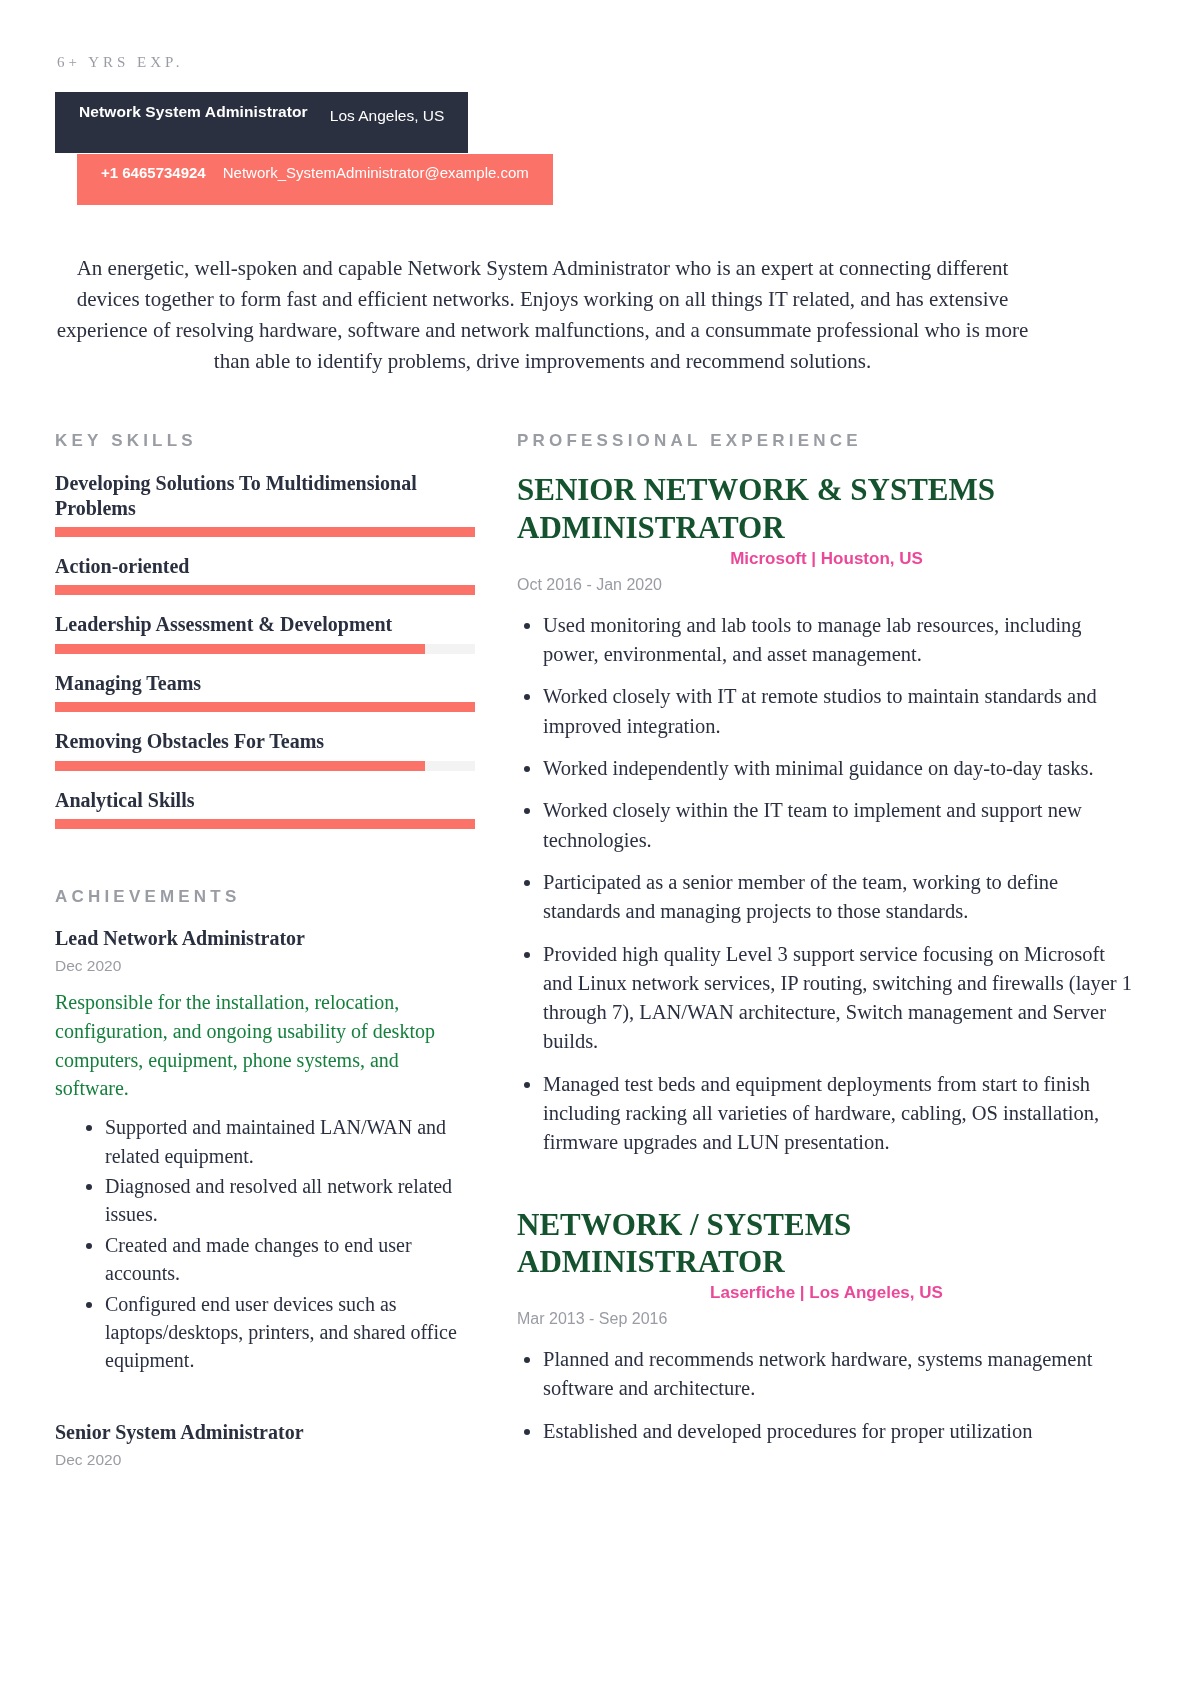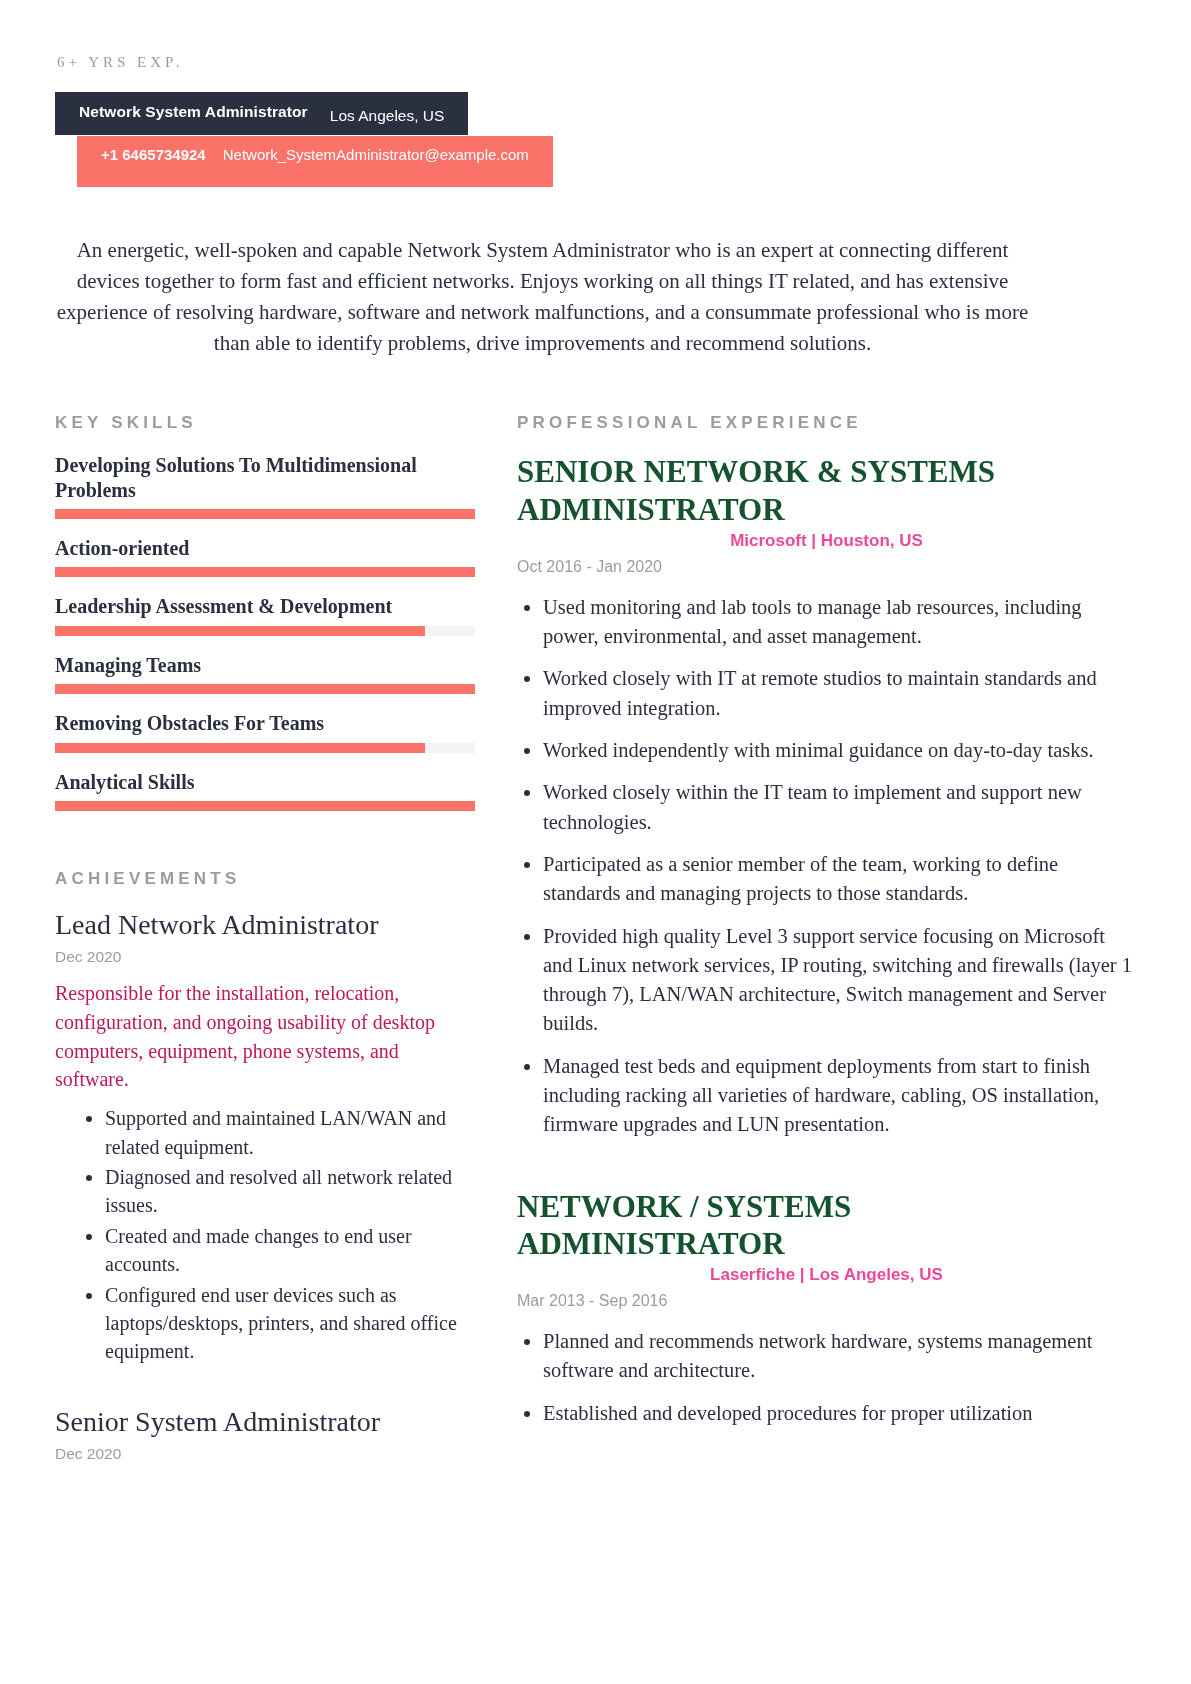--- a/index.html
+++ b/index.html
@@ -38,21 +38,21 @@
     white-space: nowrap;
   }
   .name-first { color: #2b3040; }
   .name-last { color: #fa7268; }
 
   .title-bar {
     display: inline-flex;
     align-items: center;
     background: #2b3040;
     color: #ffffff;
-    padding: 11px 24px 6px 24px;
+    padding: 11px 24px 24px 24px;
     margin-top: 17px;
     font-family: "Liberation Sans", sans-serif;
     white-space: nowrap;
   }
   .title-bar .job {
     font-size: 15.5px;
     font-weight: 700;
     letter-spacing: 0.1px;
   }
   .title-bar .loc {
@@ -129,35 +129,35 @@
   .skill-fill {
     position: absolute;
     top: 0; left: 0; bottom: 0;
     background: #fa7268;
   }
 
   
   .ach-block { margin-bottom: 6px; }
   .ach-title {
     font-family: "Liberation Serif", serif;
-    font-weight: 400;
-    font-size: 28px;
-    color: #2b3040;
-    margin: 0 0 7px 0;
+    font-weight: 700;
+    font-size: 20px;
+    color: #2b3040;
+    margin: 6px 0 7px 0;
   }
   .ach-date {
     font-family: "Liberation Sans", sans-serif;
     font-size: 15.5px;
     color: #9a9ca4;
     margin-bottom: 13px;
   }
   .ach-desc {
     font-size: 20px;
     line-height: 1.44;
-    color: #be185d;
+    color: #15803d;
     margin: 0 0 10px 0;
   }
   ul.ach-list {
     margin: 8px 0 0 0;
     padding-left: 50px;
     list-style: disc;
   }
   ul.ach-list li {
     font-size: 20px;
     line-height: 1.42;

